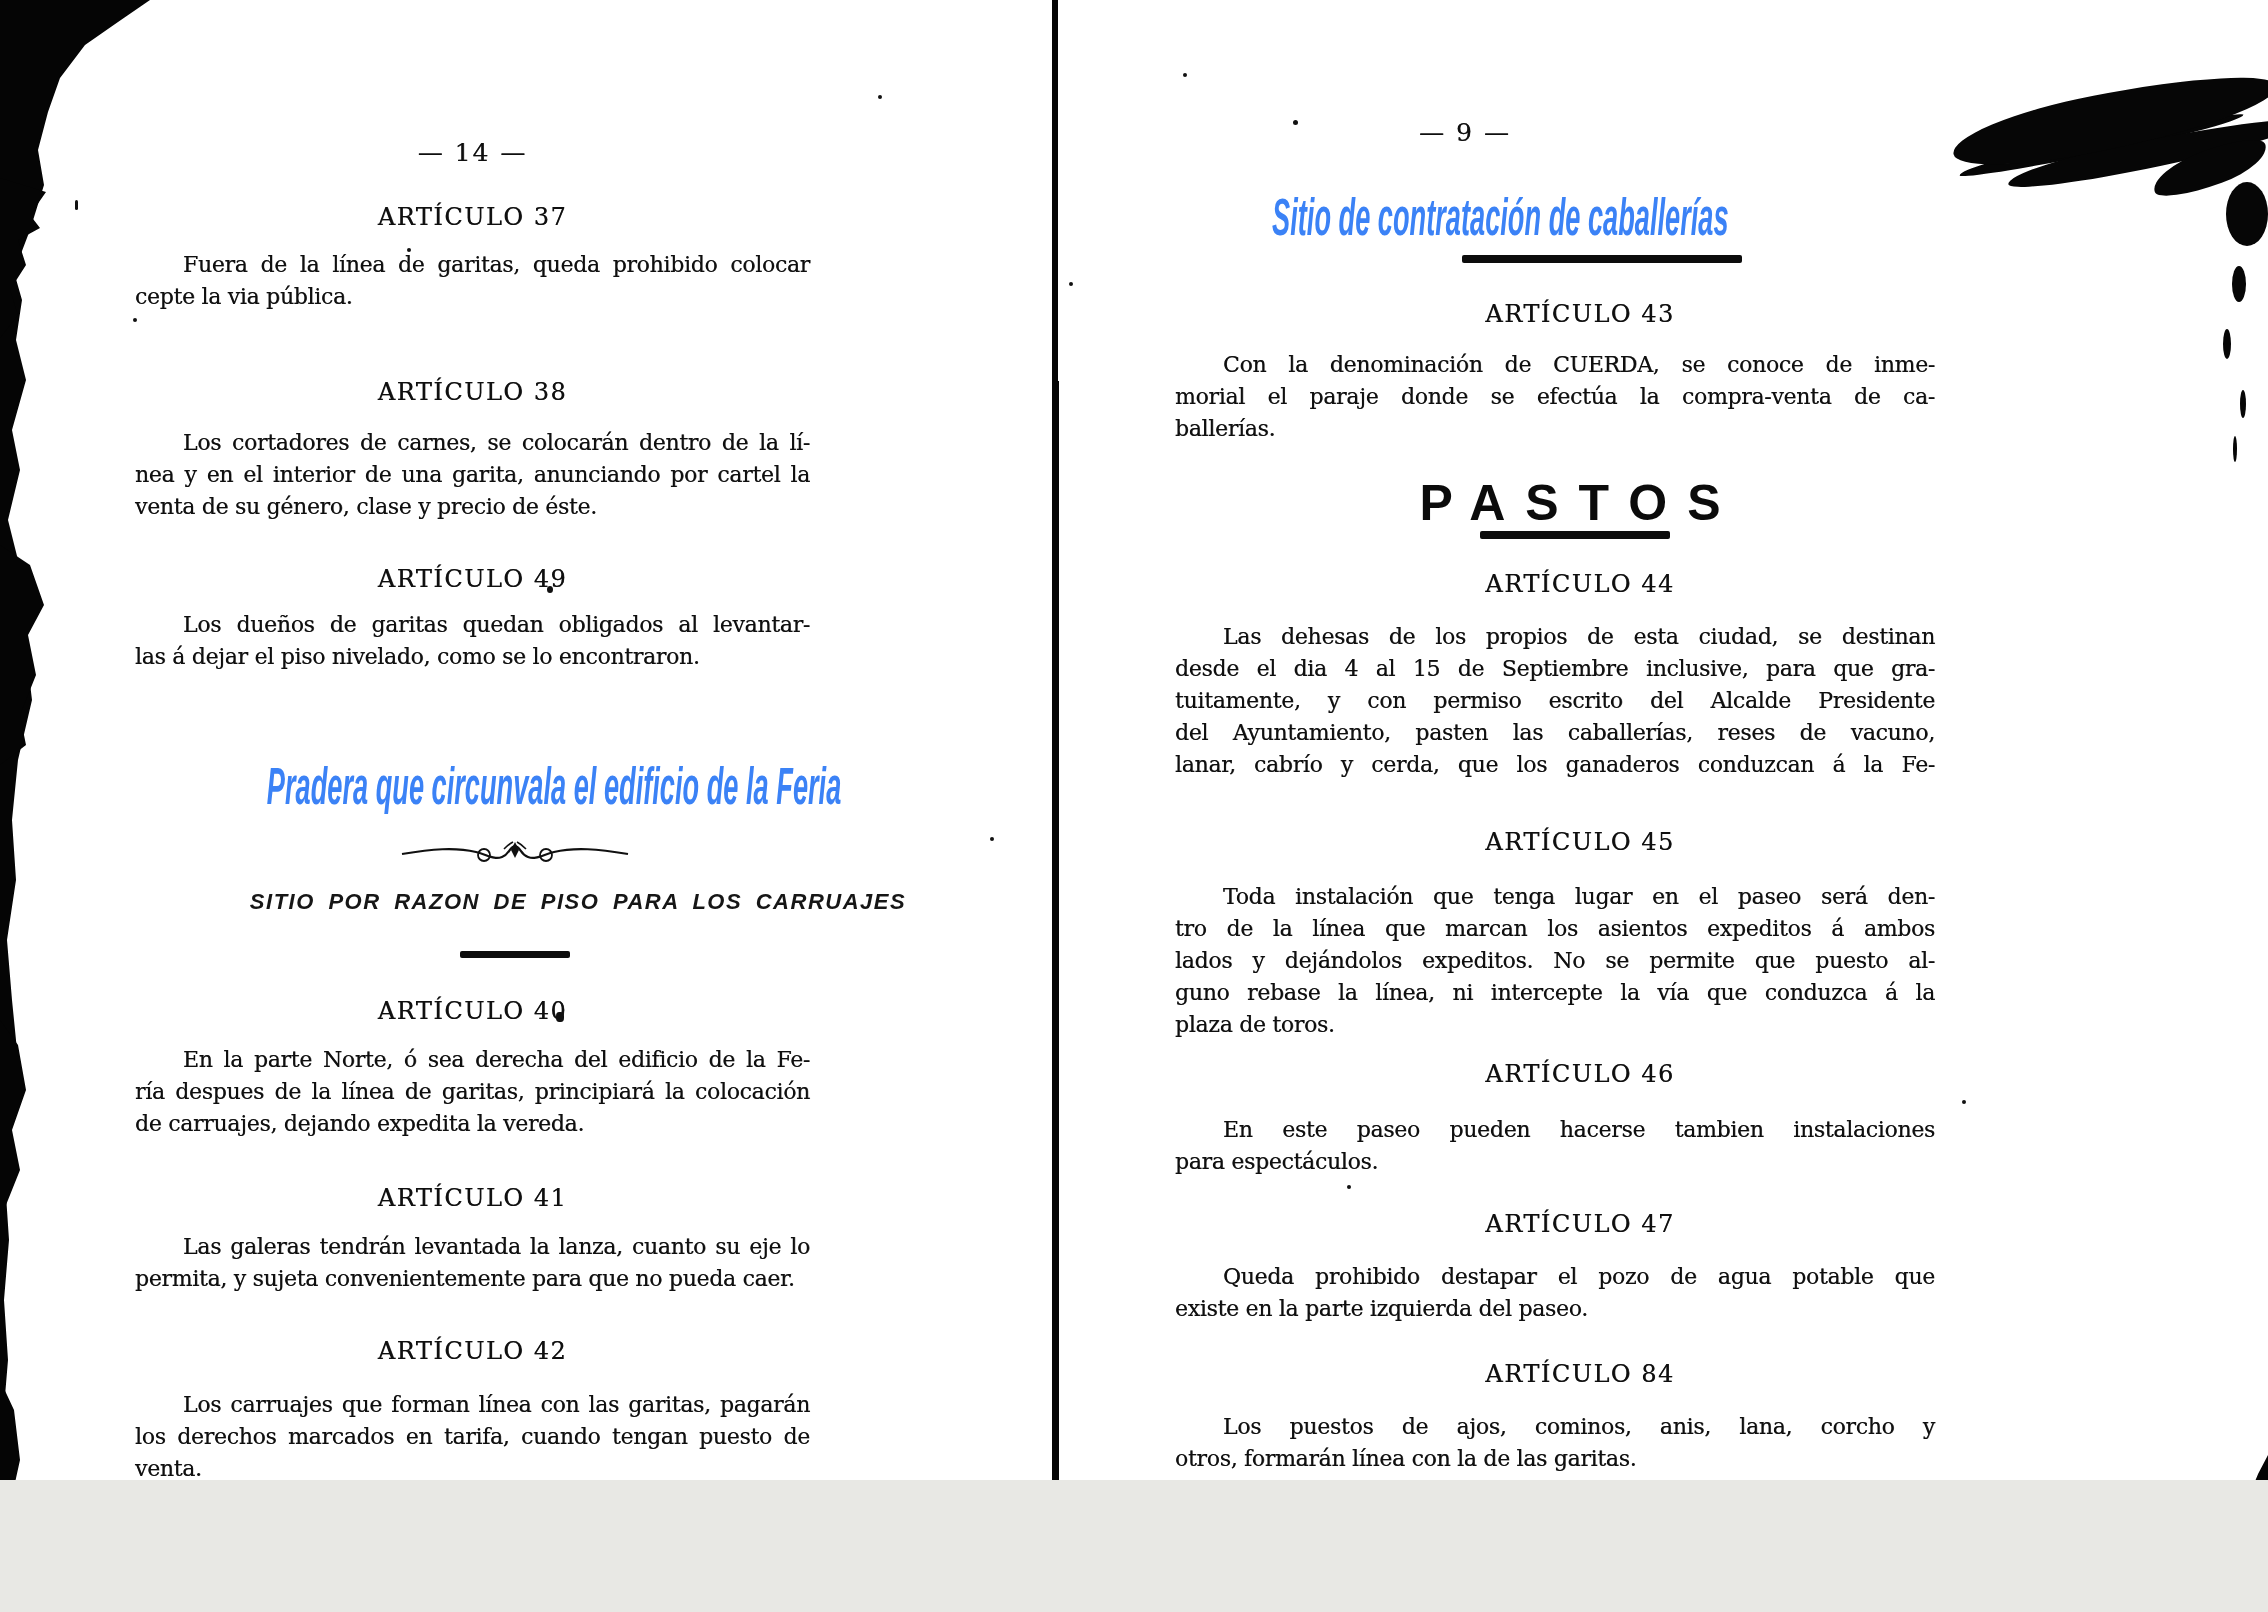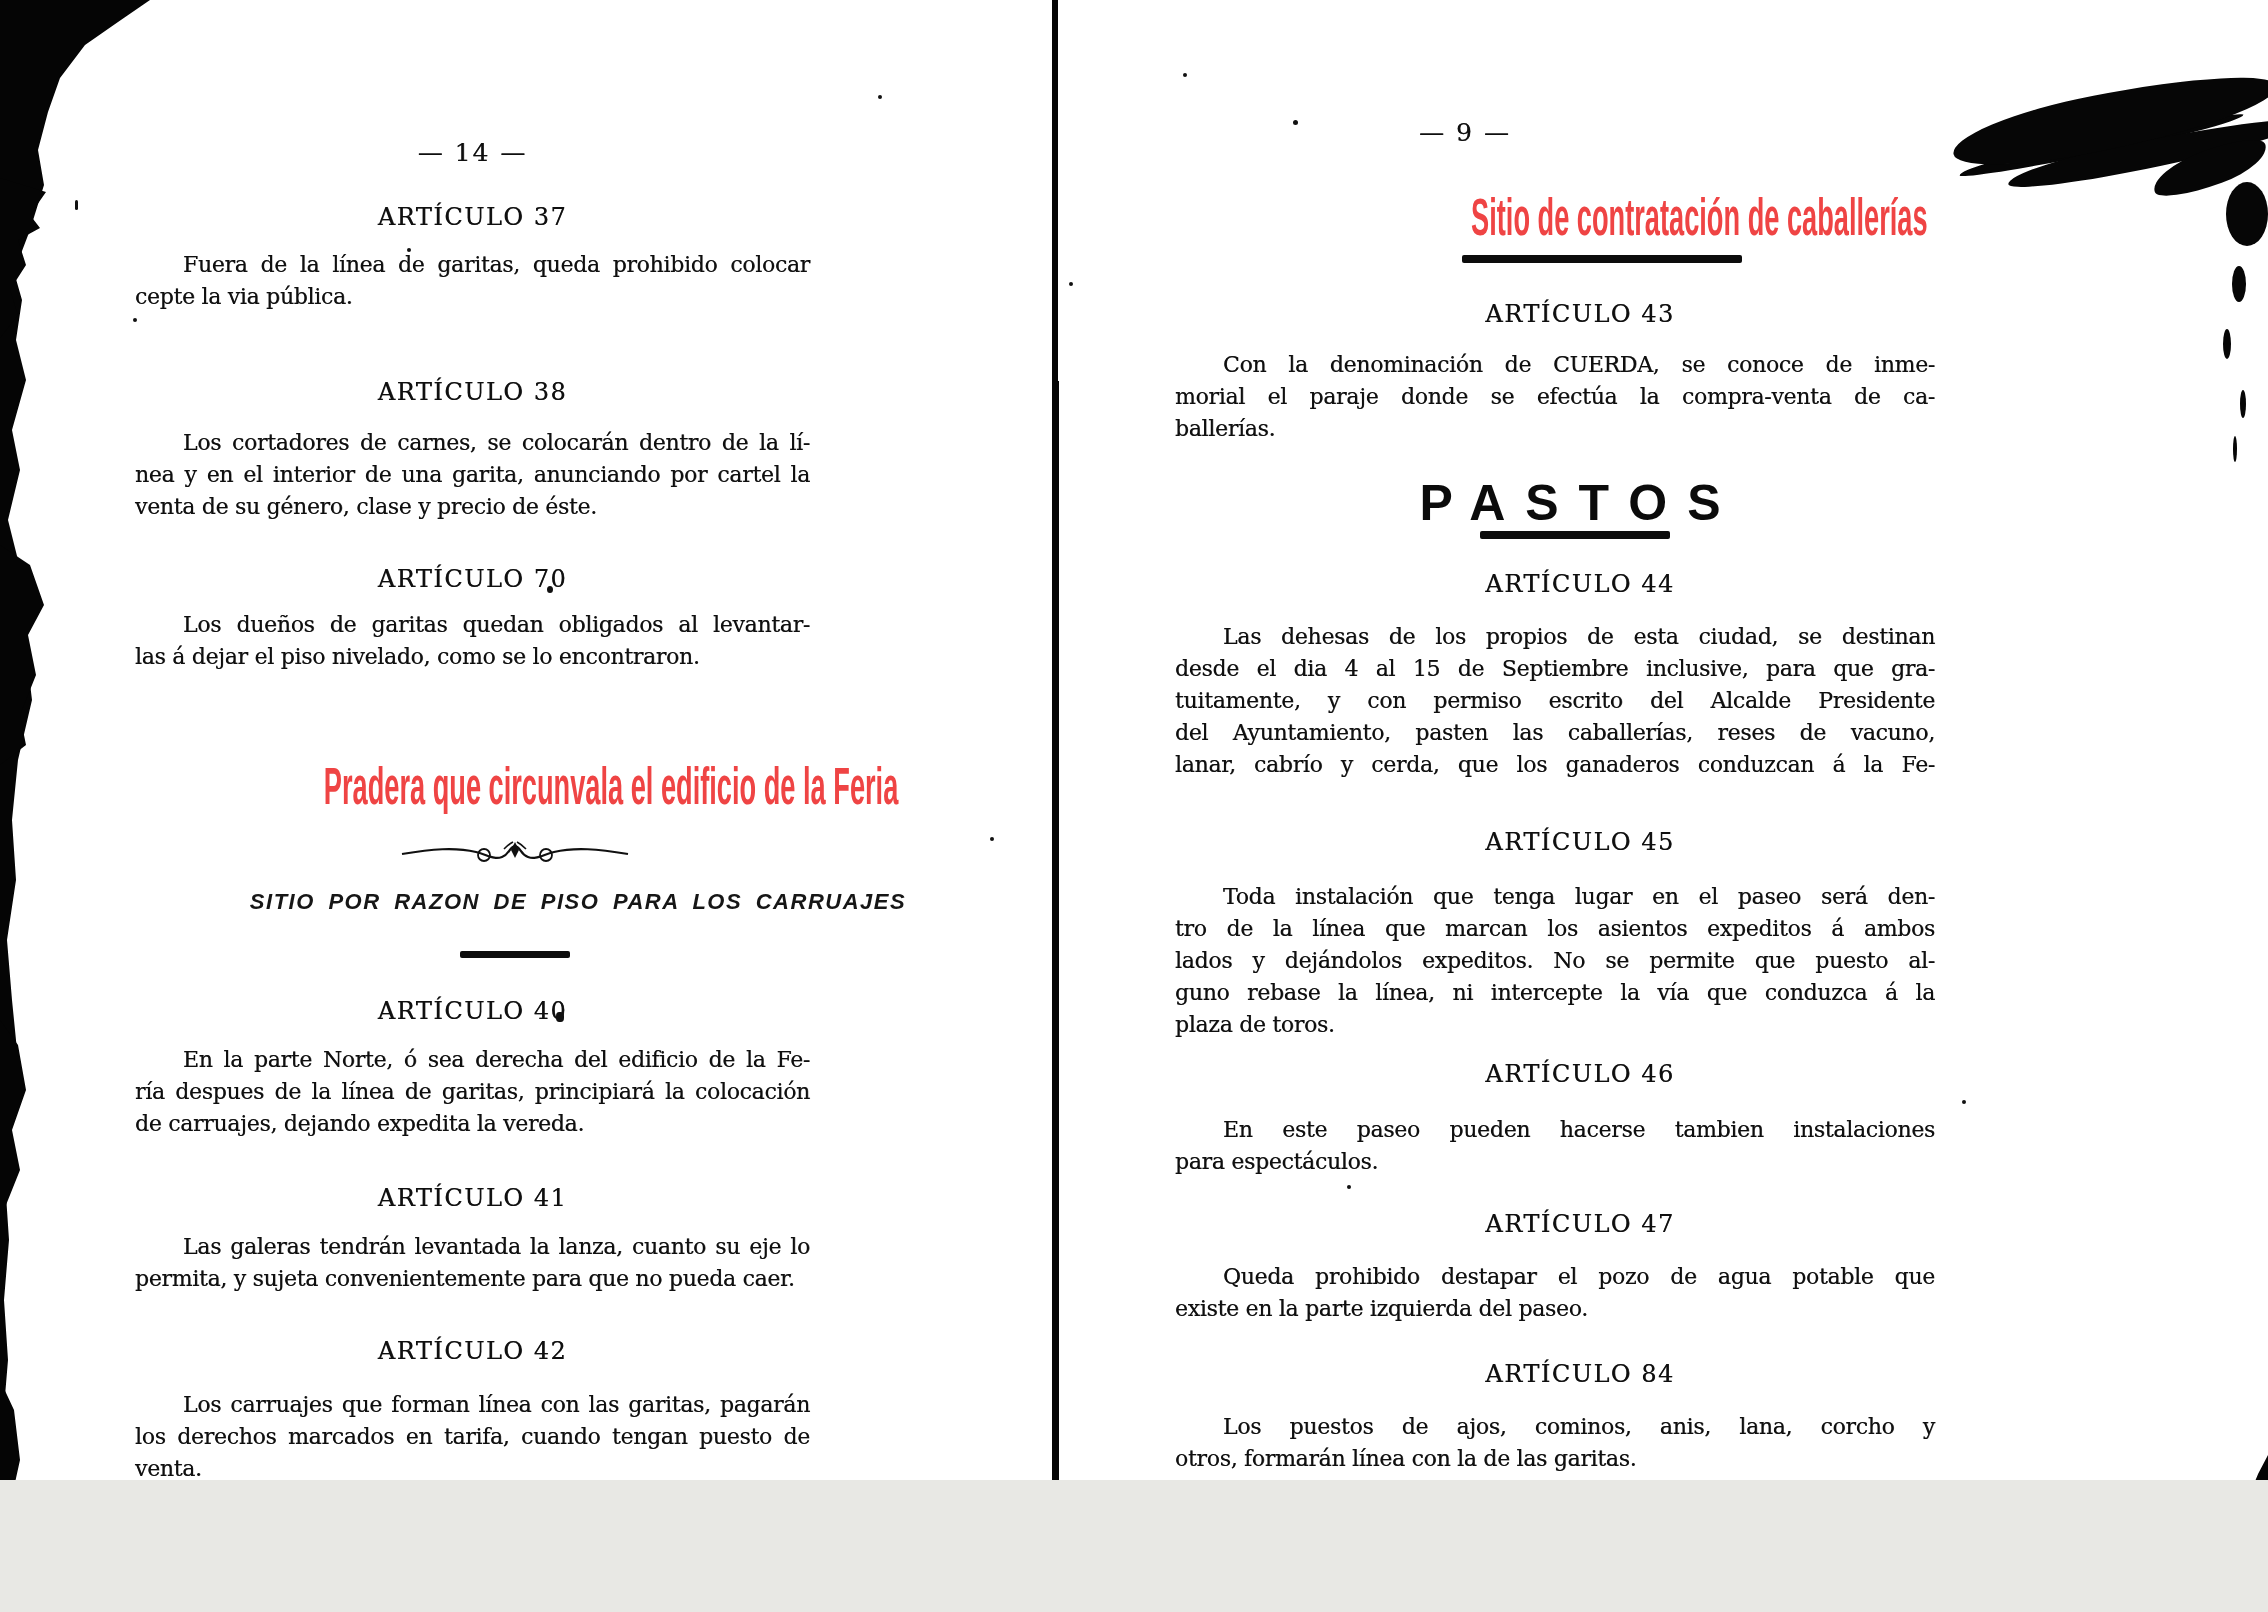--- a/index.html
+++ b/index.html
@@ -8,21 +8,21 @@
   
   .pgnum{position:absolute;text-align:center;font-size:25px;letter-spacing:2px;
          text-shadow:0.3px 0.2px 0.3px rgba(0,0,0,.65);}
   .art-head{position:absolute;text-align:center;font-size:24px;letter-spacing:1.5px;
             text-shadow:0.4px 0.3px 0.4px rgba(0,0,0,.7);white-space:nowrap;}
   .para{position:absolute;font-size:22px;letter-spacing:-0.3px;
         text-shadow:0.35px 0.25px 0.35px rgba(0,0,0,.6);}
   .tline{height:32px;line-height:32px;white-space:nowrap;text-align:left;}
   .tline.just{white-space:normal;text-align:justify;text-align-last:justify;}
   .tline.first{text-indent:48px;}
-  .display{position:absolute;text-align:right;color:#ef4444;}
+  .display{position:absolute;text-align:left;color:#3b82f6;font-style:italic;}
   .cond{display:inline-block;font-family:"Liberation Sans",sans-serif;font-weight:bold;
         font-size:34px;transform:scale(0.8,1.5);transform-origin:50% 0;white-space:nowrap;}
   .subtitle{position:absolute;text-align:center;font-family:"Liberation Sans",sans-serif;
             font-style:italic;font-weight:bold;font-size:22px;letter-spacing:1.5px;
             word-spacing:6px;color:#161616;white-space:nowrap;}
   .pastos{position:absolute;text-align:center;font-family:Liberation Sans, sans-serif;font-weight:bold;
           font-size:50px;letter-spacing:20px;color:#0b0b0b;white-space:nowrap;}
   .rule{position:absolute;background:#0c0c0c;border-radius:2px;}
   
   .gutter{position:absolute;left:1052px;top:0;width:6px;height:1612px;background:#050505;
@@ -61,21 +61,21 @@
         <div class="tline">cepte la via pública.</div>
       </div>
 
     <div class="art-head" style="top:378px;left:135px;width:675px">ARTÍCULO 38</div>
     <div class="para" style="top:427px;left:135px;width:675px">
         <div class="tline first just">Los cortadores de carnes,  se colocarán dentro de la lí-</div>
         <div class="tline just">nea y en el interior de  una garita, anunciando por cartel  la</div>
         <div class="tline">venta de su género, clase y precio de éste.</div>
       </div>
 
-    <div class="art-head" style="top:565px;left:135px;width:675px">ARTÍCULO 70</div>
+    <div class="art-head" style="top:565px;left:135px;width:675px">ARTÍCULO 49</div>
     <div class="para" style="top:609px;left:135px;width:675px">
         <div class="tline first just">Los  dueños  de  garitas quedan  obligados  al  levantar-</div>
         <div class="tline">las á dejar el piso  nivelado,  como se lo encontraron.</div>
       </div>
 
     <div class="display" style="top:757px;left:195px;width:775px">
       <span class="cond">Pradera que circunvala el edificio de la Feria</span>
     </div>
 
     <svg class="ornament" style="top:838px;left:400px" width="230" height="30" viewBox="0 0 230 30">

